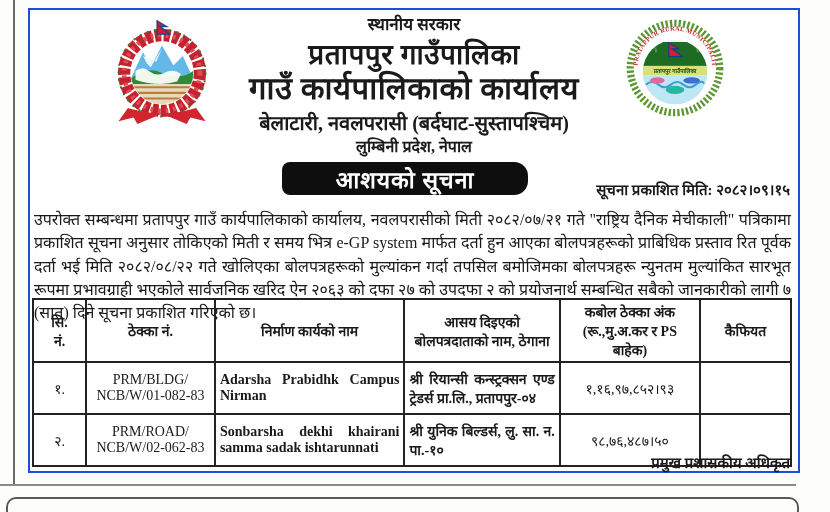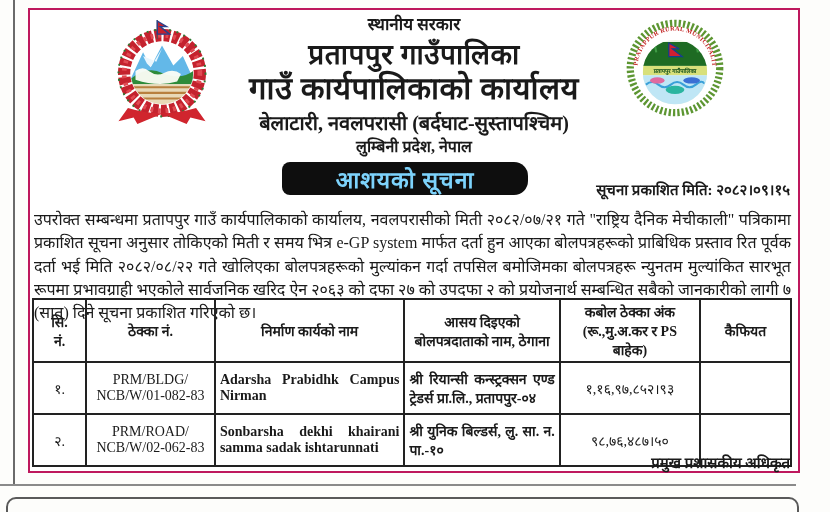--- a/index.html
+++ b/index.html
@@ -10,39 +10,39 @@
     color:#1a1a1a;
   }
   
   .left-rule{position:absolute;left:13px;top:0;width:2px;height:484px;background:#6a6a6a;}
   
   .bottom-sep{position:absolute;left:0;top:484px;width:796px;height:2px;background:#8a8a8a;}
   .next-box{position:absolute;left:6px;top:497px;width:789px;height:40px;border:2px solid #5a5a5a;border-radius:10px 10px 0 0;background:transparent;}
 
   .doc{
     position:absolute;left:28px;top:8px;width:768px;height:461px;
-    border:2px solid #be185d;background:#ffffff;
+    border:2px solid #1d4ed8;background:#ffffff;
   }
 
   
   .masthead{position:absolute;left:0;top:2px;width:100%;text-align:center;line-height:1.05;}
   .m-govt{font-size:17px;font-weight:bold;margin-top:4px;}
   .m-muni{font-size:28px;font-weight:bold;margin-top:6px;letter-spacing:.5px;}
   .m-office{font-size:31px;font-weight:bold;margin-top:4px;letter-spacing:.5px;}
   .m-addr{font-size:20px;font-weight:bold;margin-top:7px;}
   .m-prov{font-size:16px;font-weight:bold;margin-top:5px;}
 
   .logo{position:absolute;}
   .logo-left{left:84px;top:10px;}
   .logo-right{left:586px;top:6px;}
 
   .banner{
     position:absolute;left:252px;top:152px;width:246px;height:33px;
     background:#0e0e0e;border-radius:8px 14px 14px 8px;
-    color:#7dd3fc;font-weight:bold;font-size:23px;
+    color:#ffffff;font-weight:bold;font-size:23px;
     display:flex;align-items:center;justify-content:center;letter-spacing:1px;
   }
   .pubdate{position:absolute;right:8px;top:169px;font-size:15px;font-weight:bold;}
 
   .bodytext{
     position:absolute;left:4px;top:198px;width:757px;
     font-size:16px;line-height:1.46;text-align:justify;
   }
 
   .notice-table{

